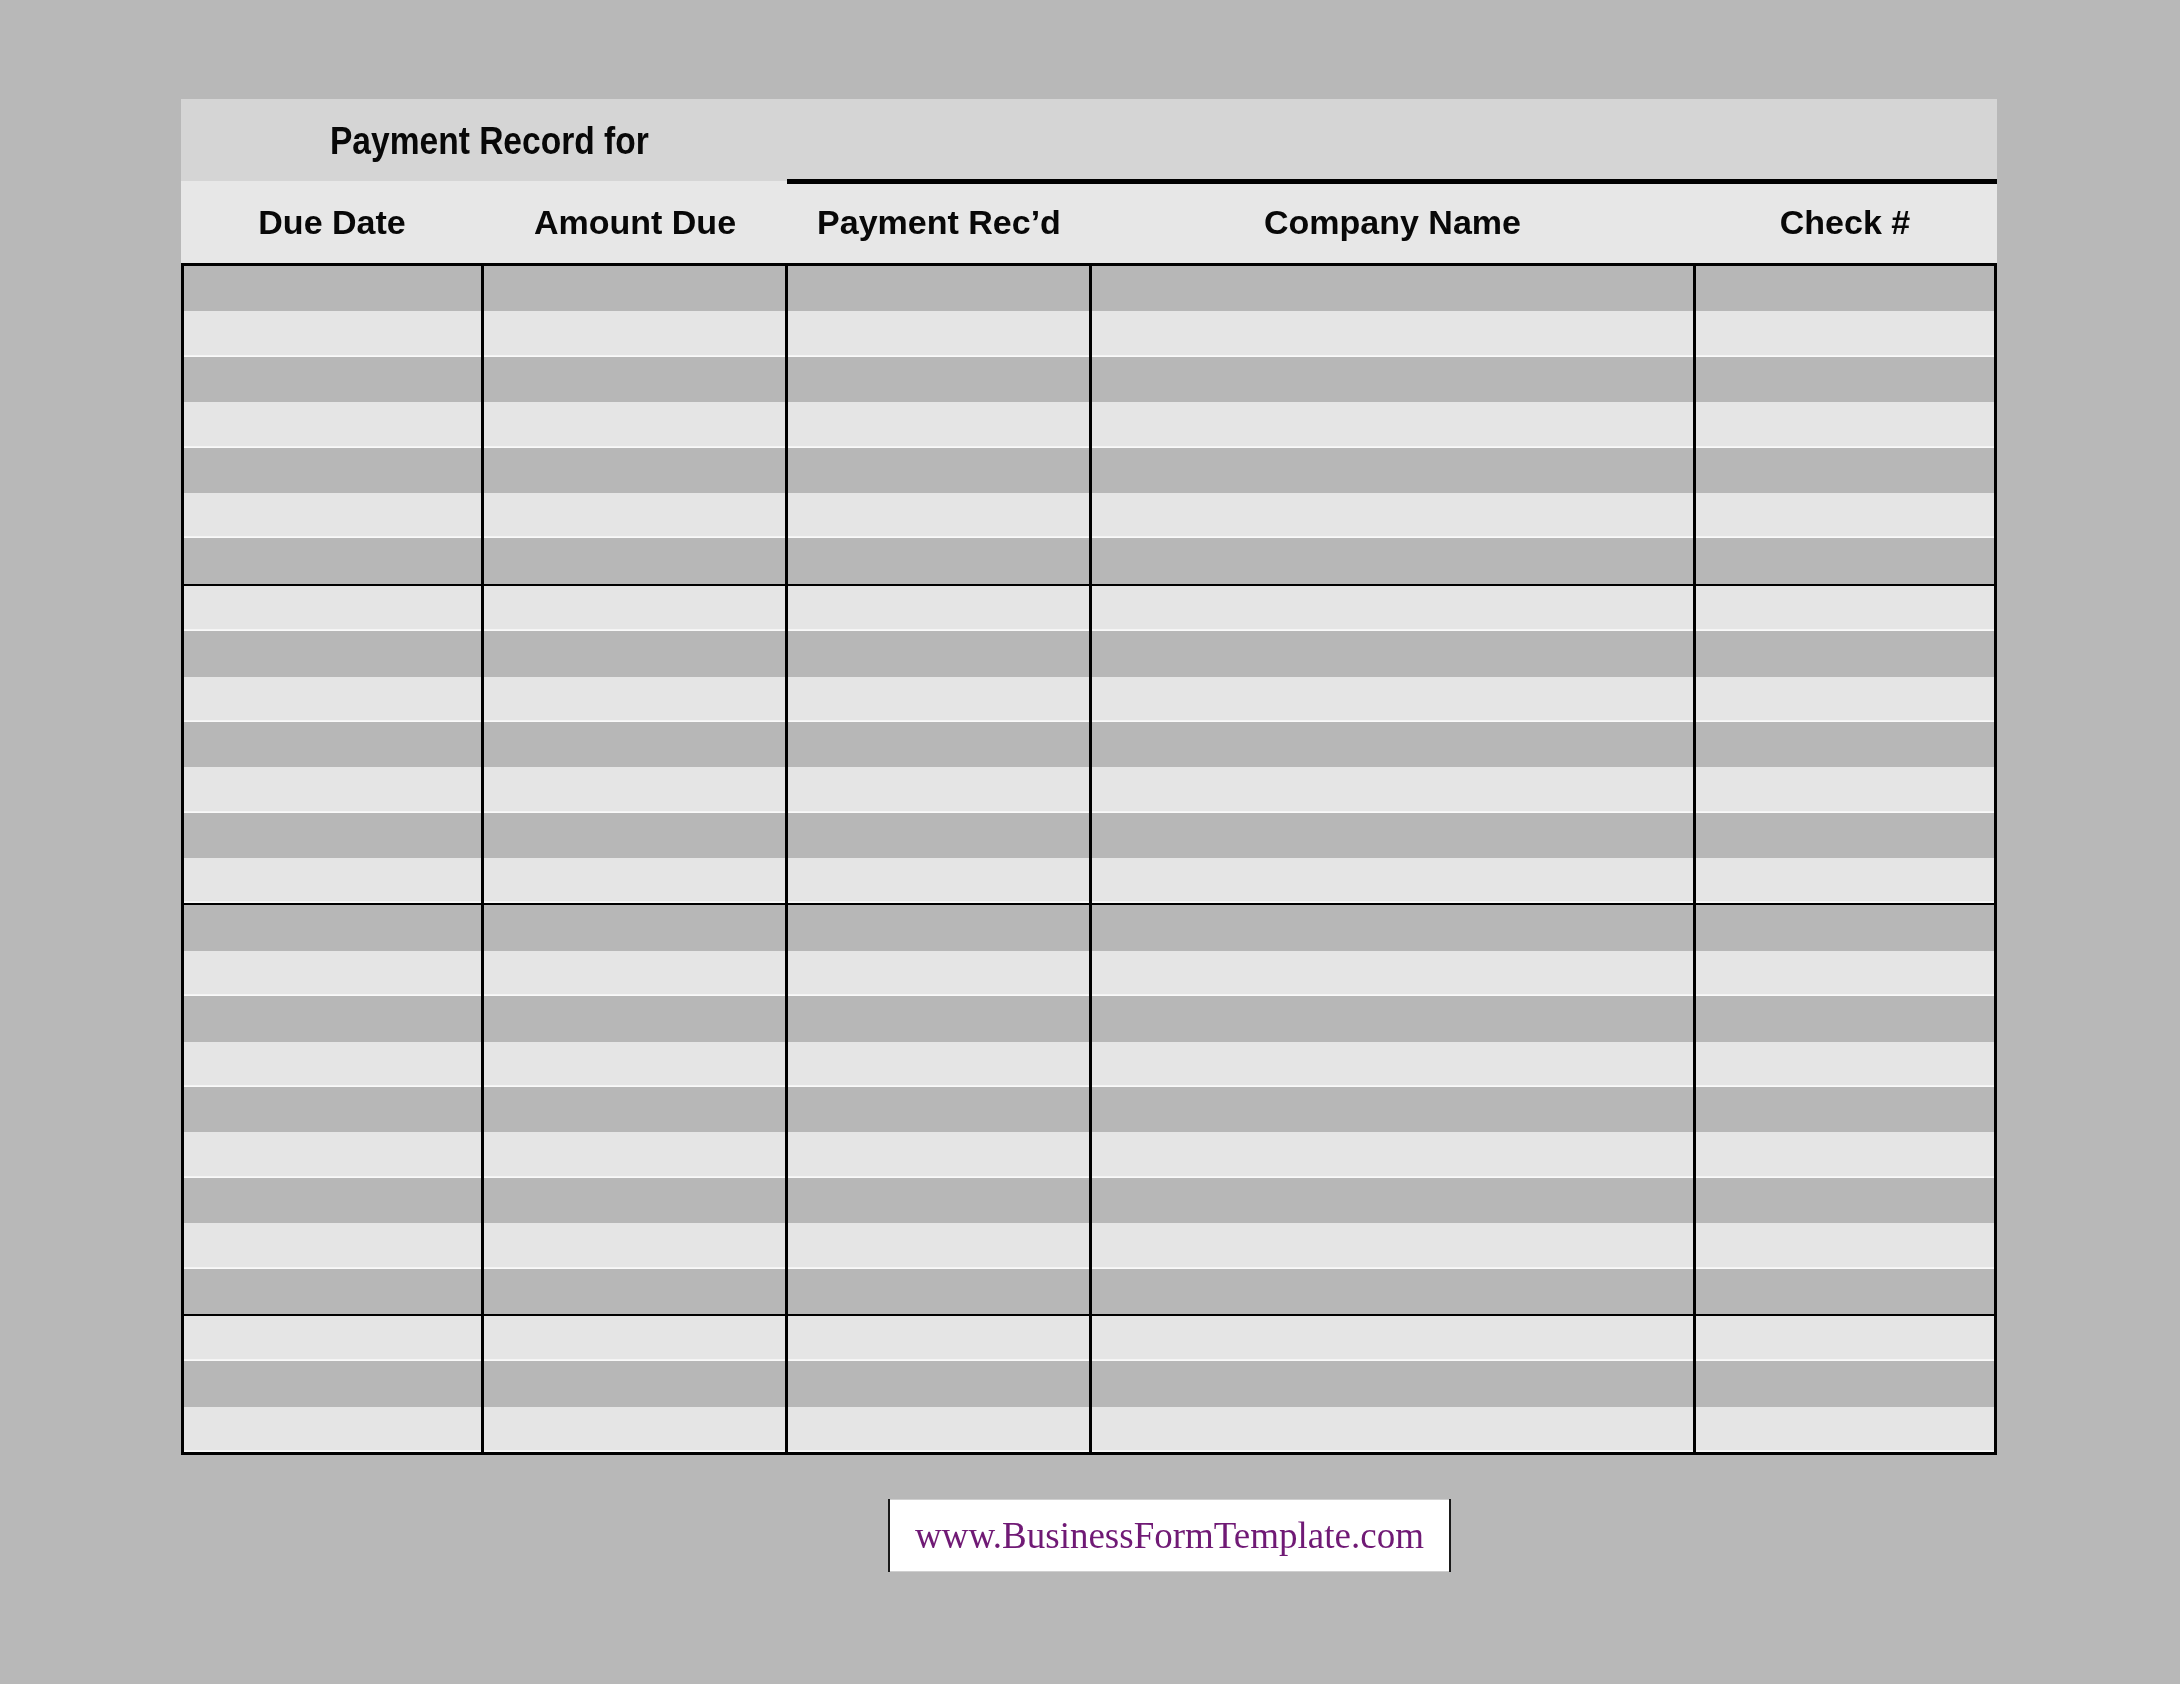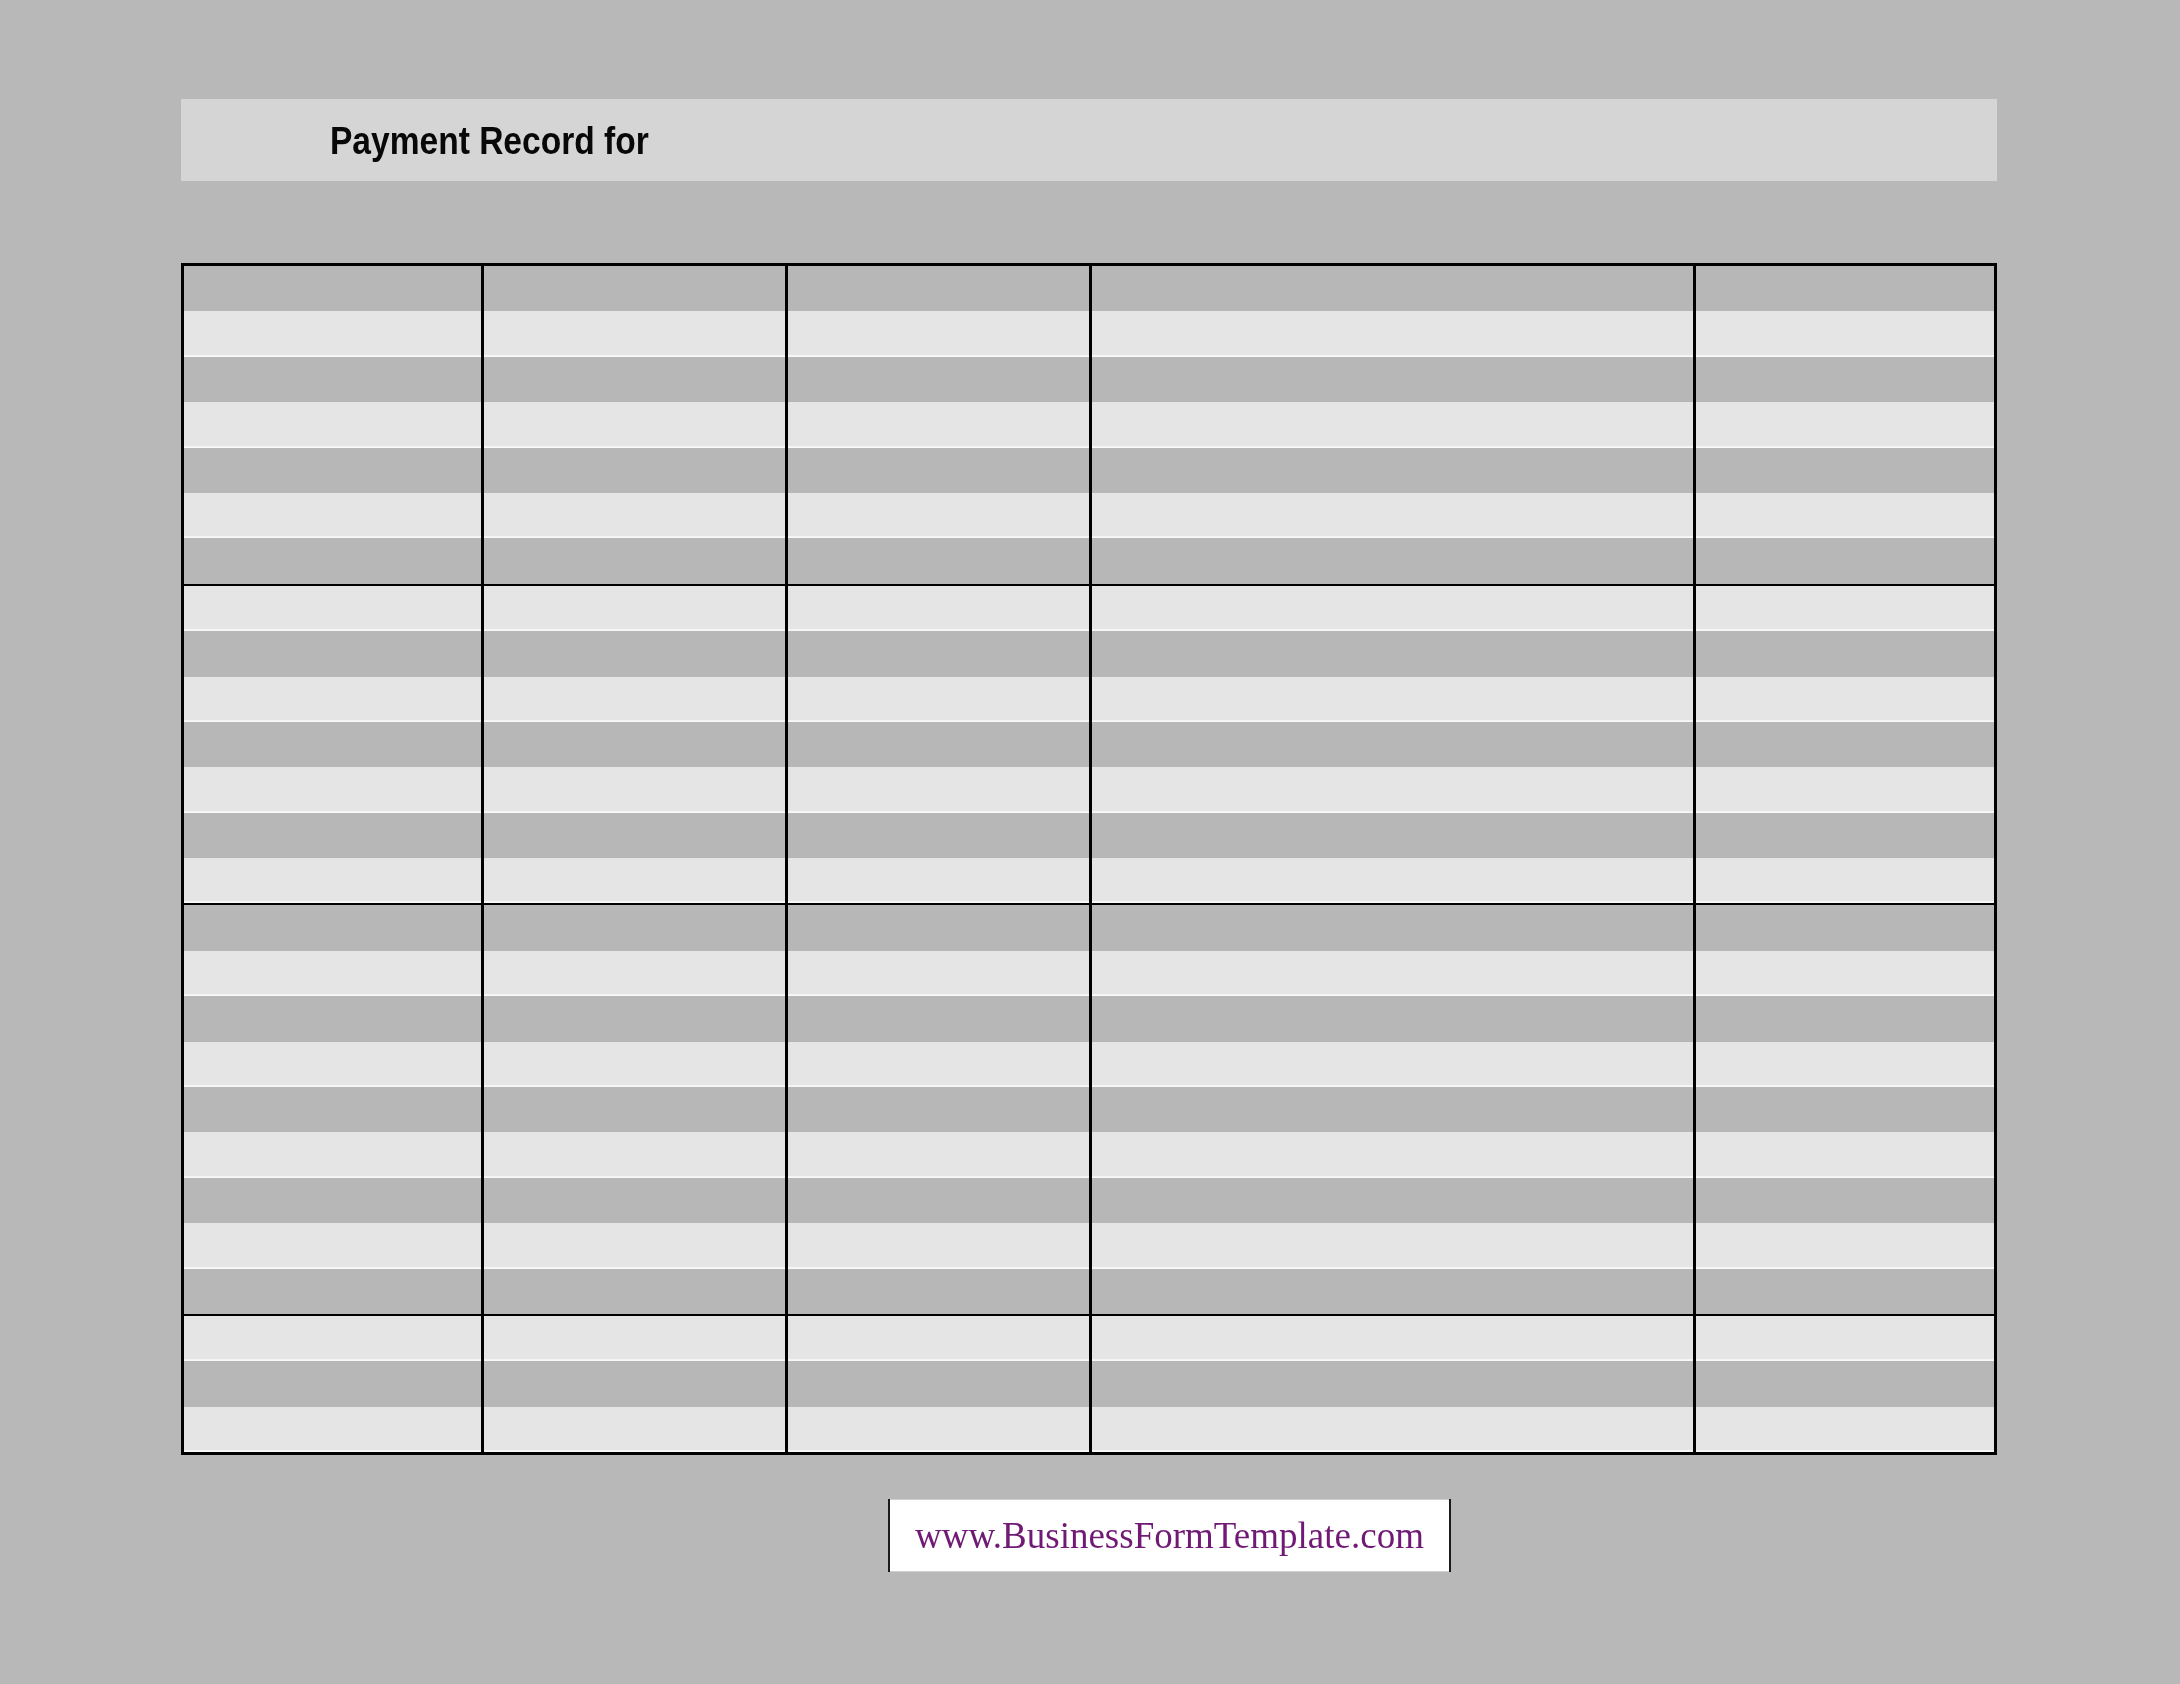--- a/index.html
+++ b/index.html
@@ -64,20 +64,28 @@
 </style>
 </head>
 <body>
 
 <div class="page">
 
   <div class="title-band">
     <div class="title-text">Payment Record for</div>
   </div>
 
+  <div class="header-band">
+    <div class="header-rule"></div>
+    <div class="hcell w0">Due Date</div>
+    <div class="hcell w1">Amount Due</div>
+    <div class="hcell w2">Payment Rec’d</div>
+    <div class="hcell w3">Company Name</div>
+    <div class="hcell w4">Check #</div>
+  </div>
 
   <div class="tbody">
     <div class="vsep s0"></div>
     <div class="vsep s1"></div>
     <div class="vsep s2"></div>
     <div class="vsep s3"></div>
   <div class="row dark">
         <div class="cell c0"></div>
         <div class="cell c1"></div>
         <div class="cell c2"></div>

